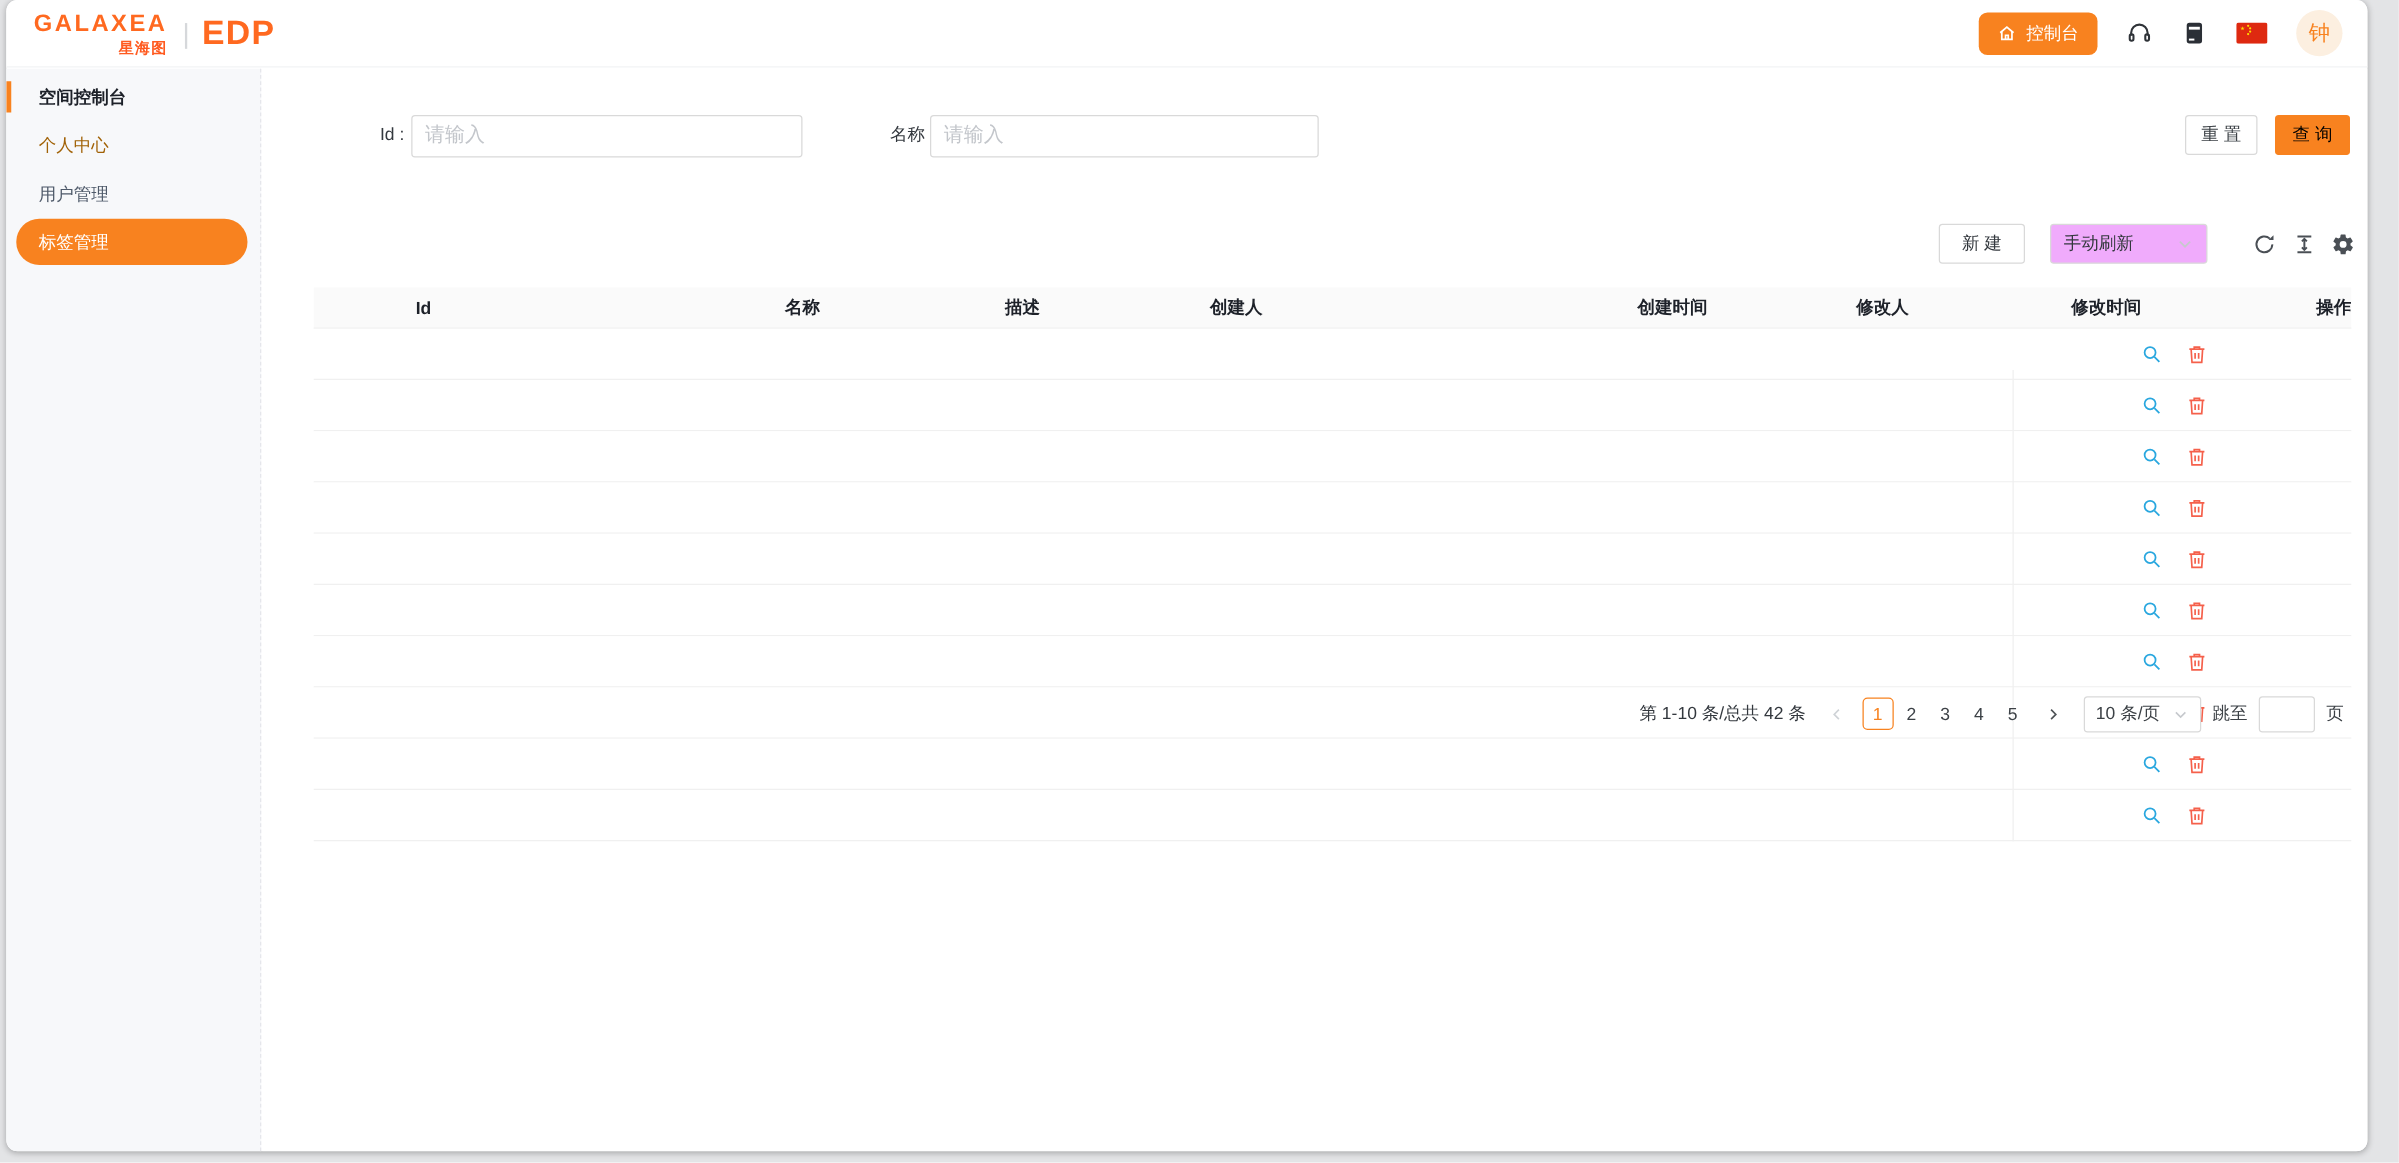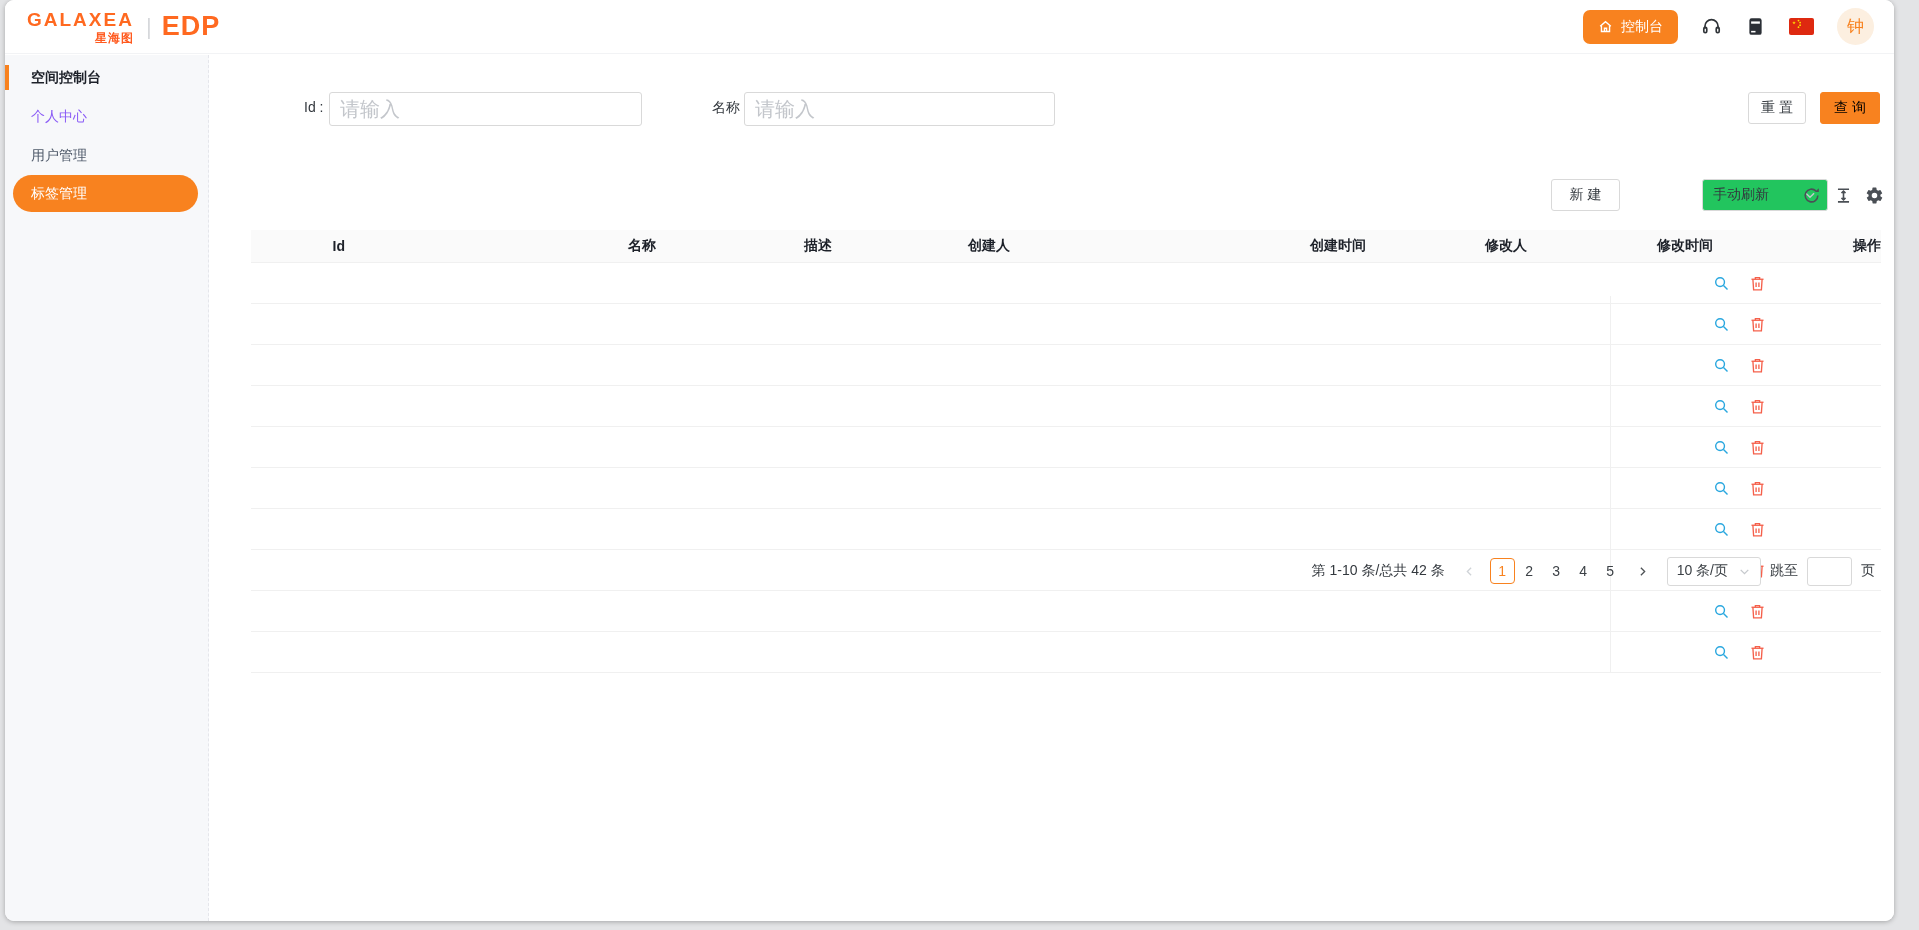--- a/index.html
+++ b/index.html
@@ -47,53 +47,53 @@
     background:#f7f8fa; border-right:1px dashed #e5e6eb; padding-top:3px;
   }
   .side-item {
     position:relative; height:39px; display:flex; align-items:center;
     padding-left:26px; color:#4e5969; font-size:14px; cursor:pointer;
   }
   .side-item.section { color:#1d2129; font-weight:700; }
   .side-item.section::before {
     content:""; position:absolute; left:0; top:7px; width:4px; height:25px; background:#f8821f;
   }
-  .side-item.muted { color:#8b5cf6; }
+  .side-item.muted { color:#a16207; }
   .side-item.selected {
     background:#f8821f; color:#fff; margin:0 10px 12px 8px;
     padding-left:18px; border-radius:19px; height:37px;
   }
   
   .content { position:absolute; left:205px; top:55px; right:0; bottom:0; background:#fff; }
   
   .filter-row { position:absolute; top:37px; left:0; right:0; height:32px; }
   .f-label { position:absolute; top:7px; font-size:14px; color:#33383e; }
   .f-label.id { left:94px; }
   .f-label.name { left:502px; }
   .f-input {
     position:absolute; top:0; height:32px; border:1px solid #d9d9d9; border-radius:3px;
-    padding:16px 10px; font-size:20px; color:#333; outline:none;
+    padding:16px 10px; font-size:16px; color:#333; outline:none;
     font-family:"Liberation Sans","DejaVu Sans",sans-serif;
   }
   .f-input::placeholder { color:#c3c6cb; }
   .f-input.id { left:119px; width:313px; }
   .f-input.name { left:534px; width:311px; }
   .btn {
     position:absolute; top:0; height:32px; border-radius:3px; font-size:14px;
     cursor:pointer; font-family:inherit;
   }
   .btn.reset { left:1538px; width:58px; background:#fff; border:1px solid #d9d9d9; color:#3c4146; }
   .btn.query { left:1610px; width:60px; background:#f8821f; border:1px solid #f8821f; color:#000000; }
   
   .toolbar { position:absolute; top:124px; left:0; right:0; height:32px; }
   .btn.new { left:1341px; width:69px; background:#fff; border:1px solid #d9d9d9; color:#33383e; }
   .refresh-select {
-    position:absolute; left:1492px; top:0; width:126px; height:32px;
+    position:absolute; left:1430px; top:0; width:126px; height:32px;
     border:1px solid #d9d9d9; border-radius:3px; display:flex; align-items:center;
-    padding:0 10px; color:#33383e; cursor:pointer; background:#22c55e;
+    padding:0 10px; color:#33383e; cursor:pointer; background:#f0abfc;
   }
   .refresh-select .chev { margin-left:auto; width:14px; height:14px; color:#c6c9cd; }
   .tool-icon { position:absolute; top:7px; width:19px; height:19px; color:#4a4f55; cursor:pointer; }
   .tool-icon.refresh { left:1592px; }
   .tool-icon.height { left:1624px; }
   .tool-icon.gear { left:1655px; }
   
   .anno-rect {
     position:absolute; left:1328px; top:116px; width:93px; height:48px;
     border:3px solid #ee2b2b; border-radius:6px; pointer-events:none;

